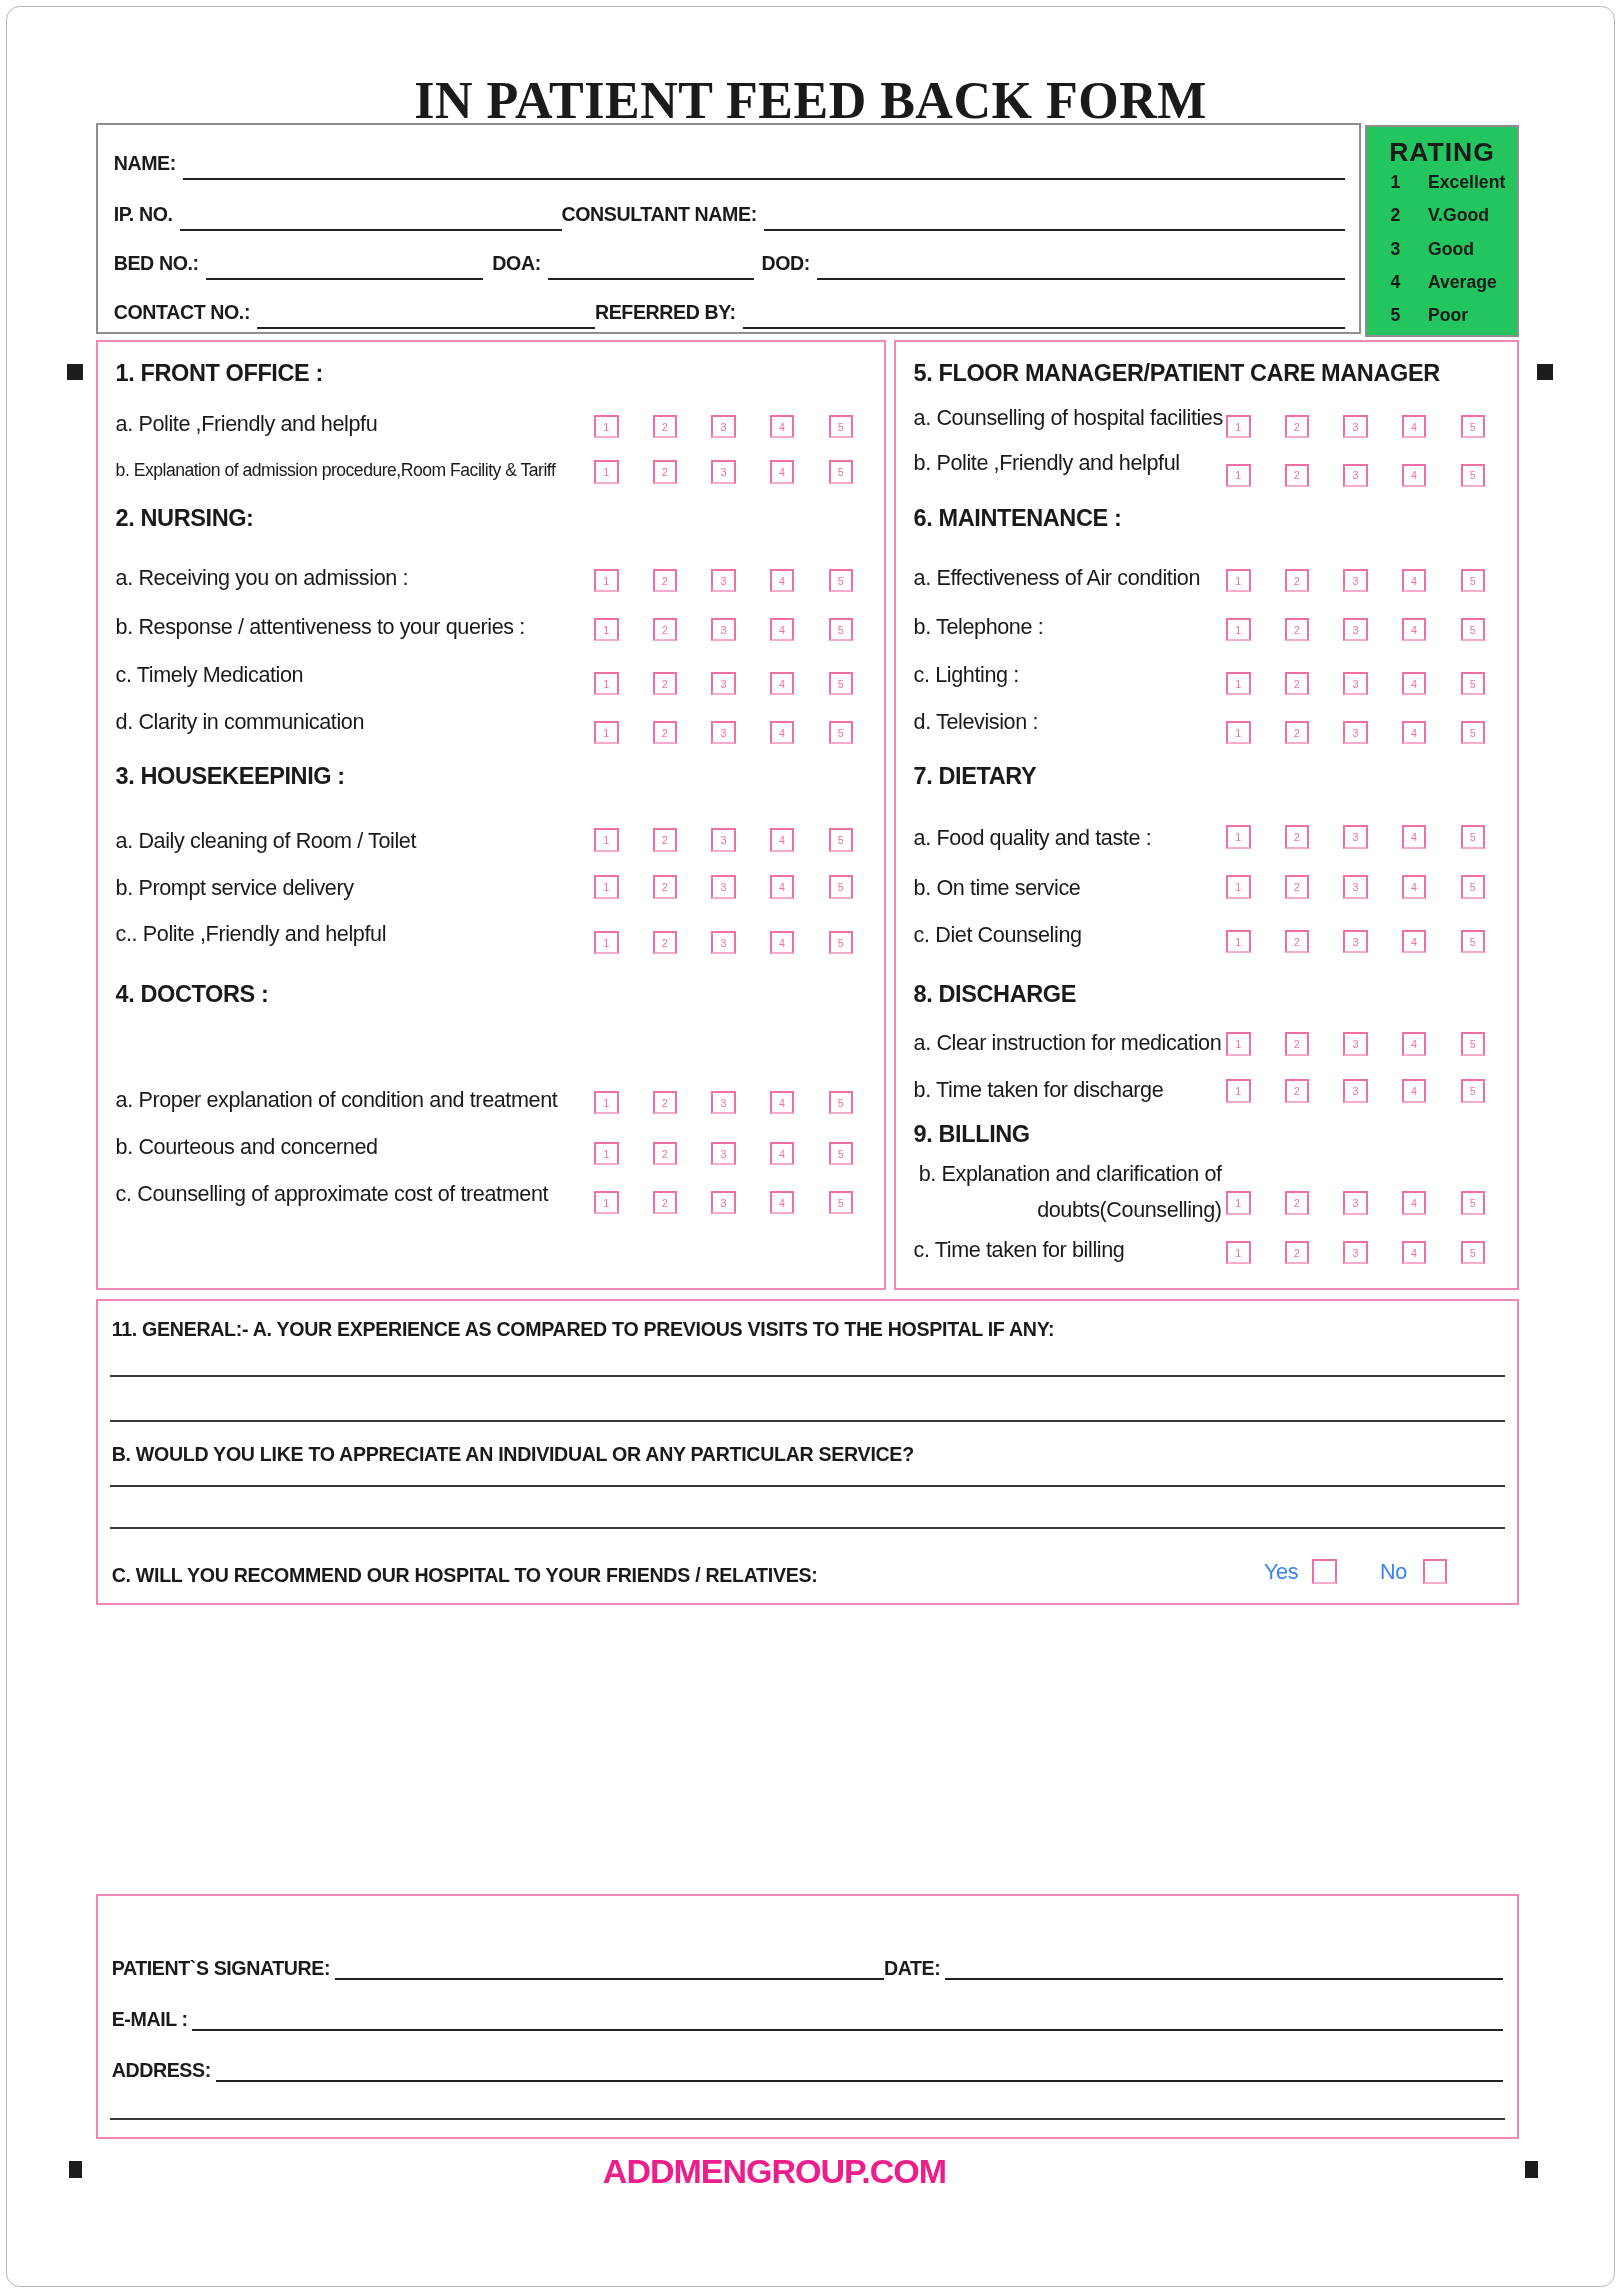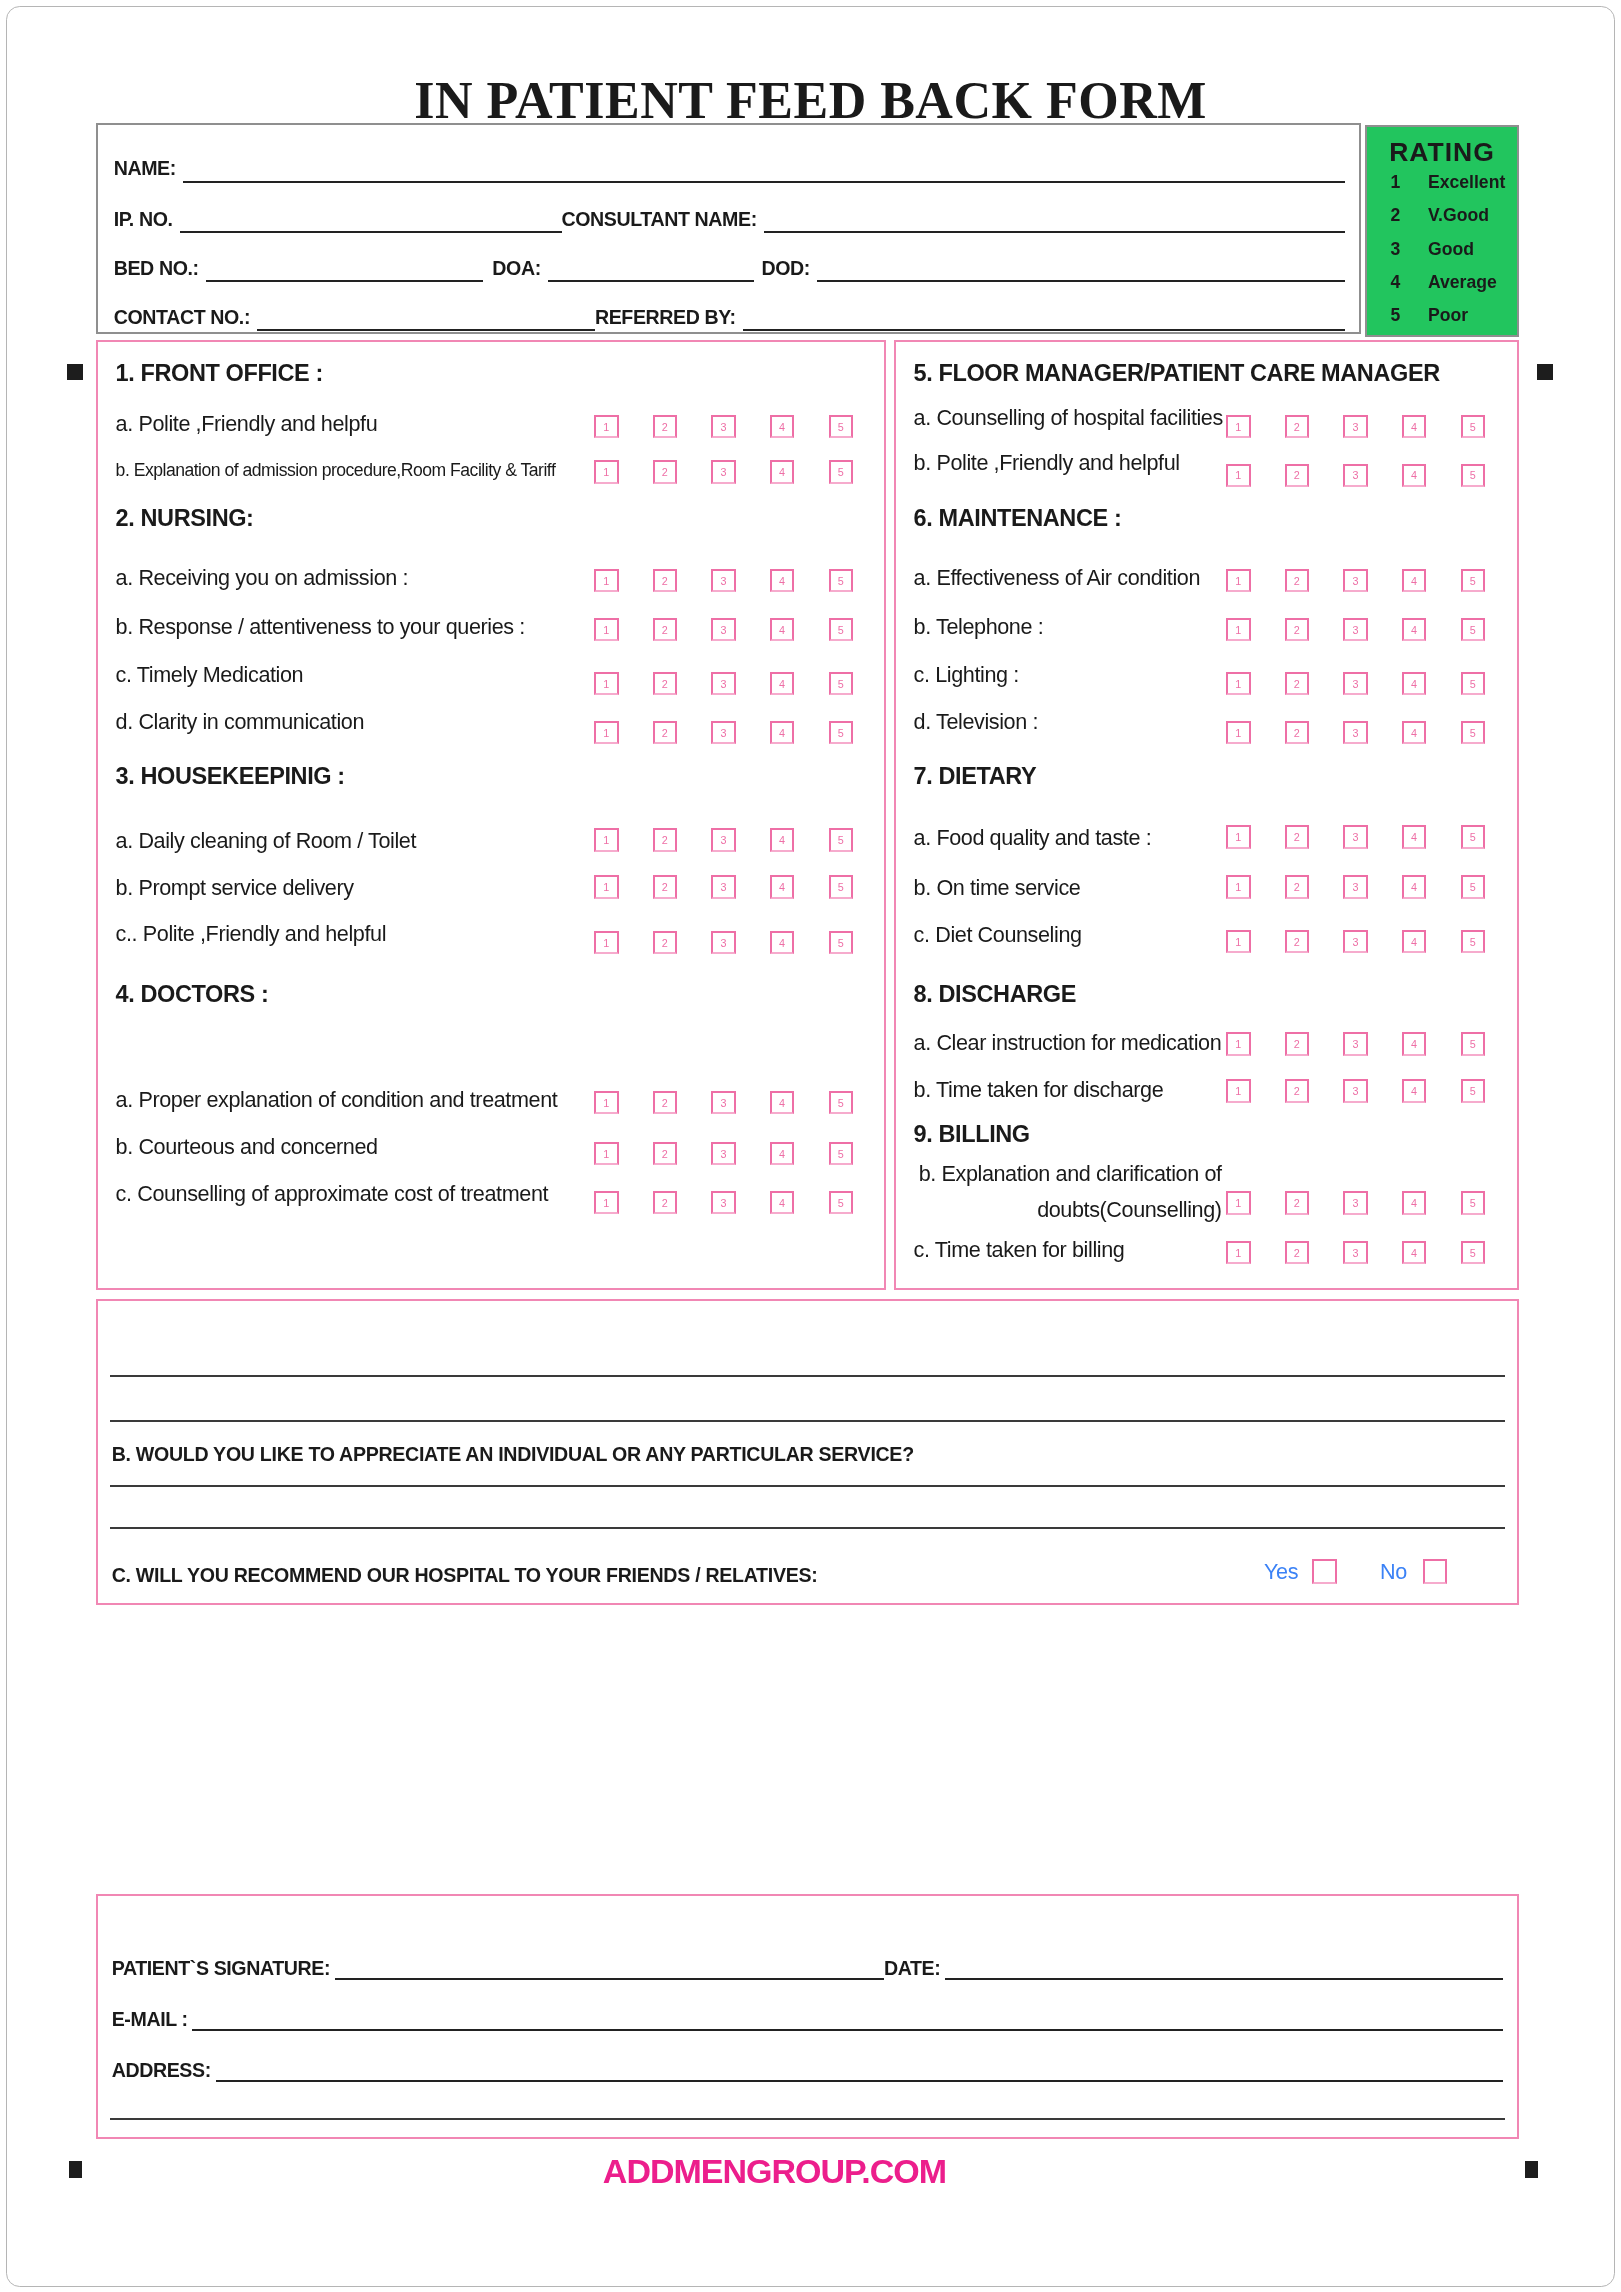--- a/index.html
+++ b/index.html
@@ -5,21 +5,21 @@
   html,body{margin:0;padding:0;background:#e8e8e8;}
   .page{position:relative;width:1621px;height:2293px;background:#fff;margin:0 auto;
         font-family:"Liberation Sans",sans-serif;color:#1a1a1a;overflow:hidden;}
   .pageborder{position:absolute;inset:5.9px;border:1px solid #b5b5b5;border-radius:13.7px;pointer-events:none;}
   
   .title{position:absolute;top:71px;left:0;width:1621px;text-align:center;}
   .title span{display:inline-block;font-family:"Liberation Serif",serif;font-weight:bold;
         font-size:52px;letter-spacing:0.5px;border-bottom:3.9px solid #0d0d0d;padding:0 5.9px 2px 5.9px;}
   
   .hdrbox{position:absolute;left:96px;top:123px;width:1261px;height:207px;border:2px solid #8f8f8f;background:#fff;}
-  .hrow{position:absolute;left:15.7px;right:13.7px;display:flex;align-items:center;height:33px;
+  .hrow{position:absolute;left:15.7px;right:13.7px;display:flex;align-items:flex-start;height:33px;
         font-weight:bold;font-size:19.6px;letter-spacing:-0.4px;white-space:nowrap;}
   .hrow .lab{padding-right:2px;}
   .fill{flex:1;border-bottom:2px solid #222;height:25.5px;margin-left:4.9px;}
   .ratebox{position:absolute;left:1365px;top:125px;width:150px;height:208px;border:2px solid #8f8f8f;background:#22c55e;}
   .ratetitle{position:absolute;top:9.8px;left:0;width:100%;text-align:center;font-weight:bold;
         font-size:26.5px;letter-spacing:1px;}
   .rrow{position:absolute;left:0;width:100%;height:23.5px;font-weight:bold;font-size:17.6px;}
   .rrow .rnum{position:absolute;left:23.5px;}
   .rrow .rlab{position:absolute;left:61px;}
   
@@ -385,20 +385,21 @@
           <span class="cb">1</span>
           <span class="cb">2</span>
           <span class="cb">3</span>
           <span class="cb">4</span>
           <span class="cb">5</span>
         </div>
     </div>
   </div>
 
   <div class="pinkbox genbox">
+    <div class="q" style="top:16.7px;">11. GENERAL:-  A. YOUR EXPERIENCE AS COMPARED TO PREVIOUS VISITS TO THE HOSPITAL IF ANY:</div>
     <div class="wline" style="top:74px;"></div>
     <div class="wline" style="top:119px;"></div>
     <div class="q" style="top:142px;">B. WOULD YOU LIKE TO APPRECIATE AN INDIVIDUAL OR ANY PARTICULAR SERVICE?</div>
     <div class="wline" style="top:184px;"></div>
     <div class="wline" style="top:226px;"></div>
     <div class="q" style="top:263px;">C. WILL YOU RECOMMEND OUR HOSPITAL TO YOUR FRIENDS / RELATIVES:</div>
     <div class="yn" style="left:1166px;top:257px;">
       <span class="ynlab">Yes</span>
       <span class="ynbox" style="margin-left:13.7px;"></span>
     </div>

